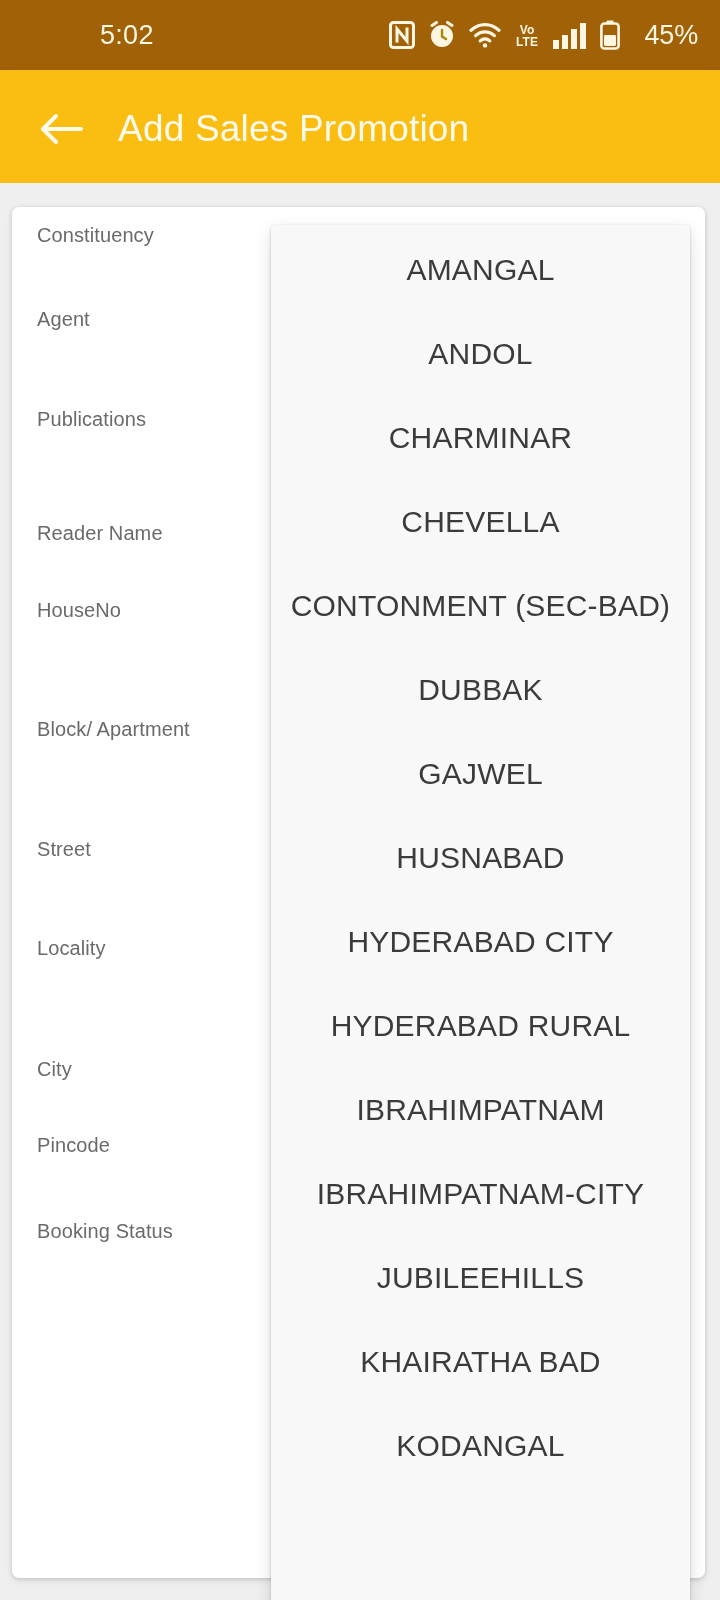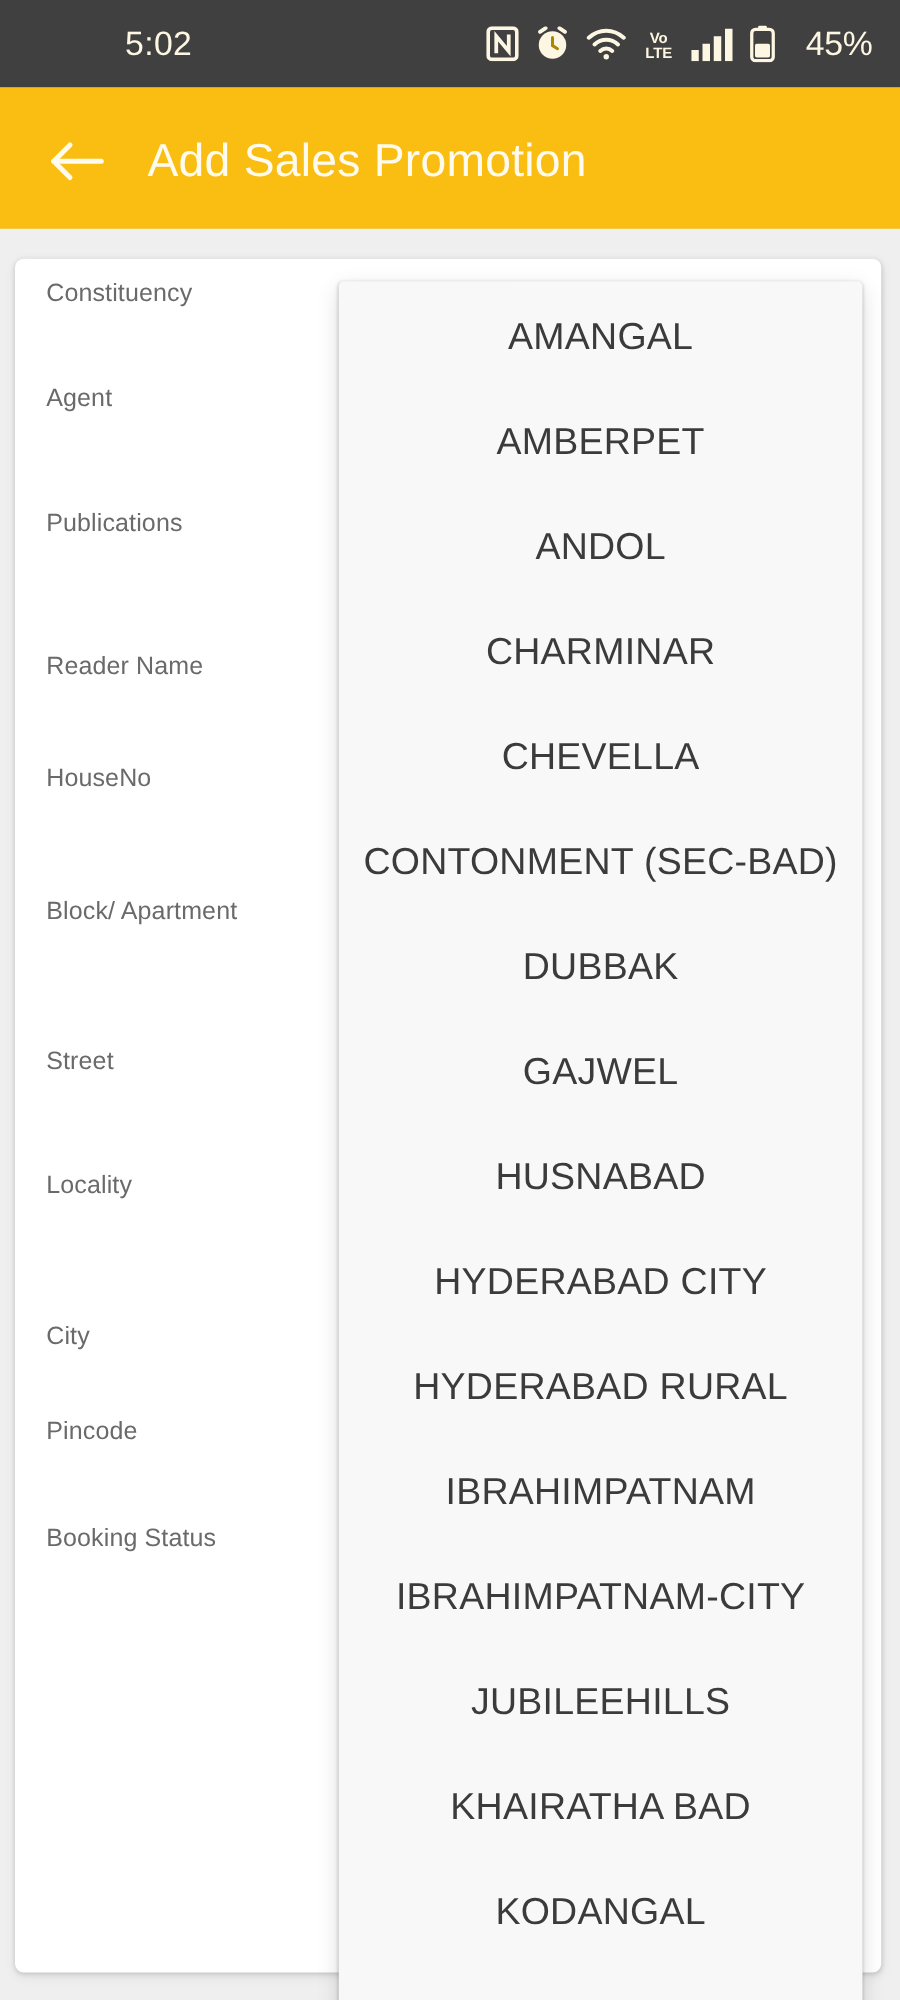--- a/index.html
+++ b/index.html
@@ -22,21 +22,21 @@
     background: #efefef;
     overflow: hidden;
   }
 
   
   #status-bar {
     position: absolute;
     top: 0; left: 0;
     width: 720px;
     height: 70px;
-    background: #404040;
+    background: #a16207;
     display: flex;
     align-items: center;
     box-sizing: border-box;
     padding: 0 22px 0 0;
   }
   #status-clock {
     color: #fdf6e3;
     font-size: 27px;
     letter-spacing: .3px;
     margin-left: 100px;
@@ -236,21 +236,21 @@
           </div>
           <div class="form-row" style="top: 91px;">
             <div class="field-label">Agent</div>
           </div>
           <div class="form-row" style="top: 191px;">
             <div class="field-label">Publications</div>
           </div>
           <div class="form-row" style="top: 305px;">
             <div class="field-label">Reader Name</div>
           </div>
-          <div class="form-row" style="top: 395px;">
+          <div class="form-row" style="top: 382px;">
             <div class="field-label">HouseNo</div>
           </div>
           <div class="form-row" style="top: 501px;">
             <div class="field-label">Block/ Apartment</div>
           </div>
           <div class="form-row" style="top: 621px;">
             <div class="field-label">Street</div>
           </div>
           <div class="form-row" style="top: 720px;">
             <div class="field-label">Locality</div>
@@ -263,21 +263,20 @@
           </div>
           <div class="form-row" style="top: 1003px;">
             <div class="field-label">Booking Status</div>
           </div>
         </div>
     </div>
 
     <div id="dropdown-panel">
       <div id="dd-list">
           <div class="dd-item">AMANGAL</div>
-          <div class="dd-item">AMBERPET</div>
           <div class="dd-item">ANDOL</div>
           <div class="dd-item">CHARMINAR</div>
           <div class="dd-item">CHEVELLA</div>
           <div class="dd-item">CONTONMENT (SEC-BAD)</div>
           <div class="dd-item">DUBBAK</div>
           <div class="dd-item">GAJWEL</div>
           <div class="dd-item">HUSNABAD</div>
           <div class="dd-item">HYDERABAD CITY</div>
           <div class="dd-item">HYDERABAD RURAL</div>
           <div class="dd-item">IBRAHIMPATNAM</div>

